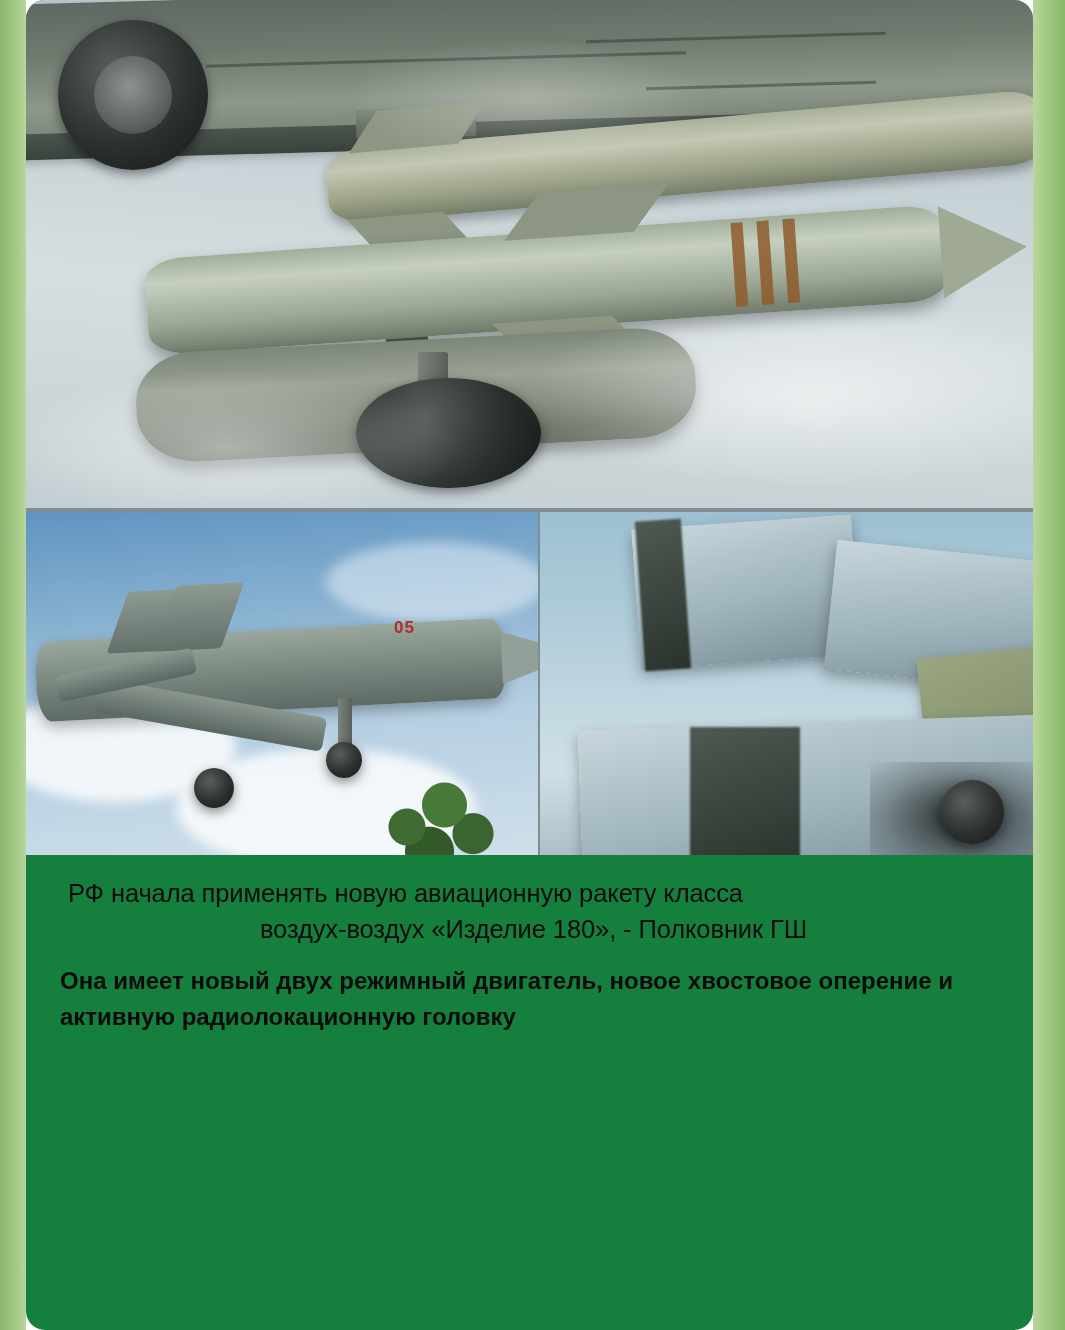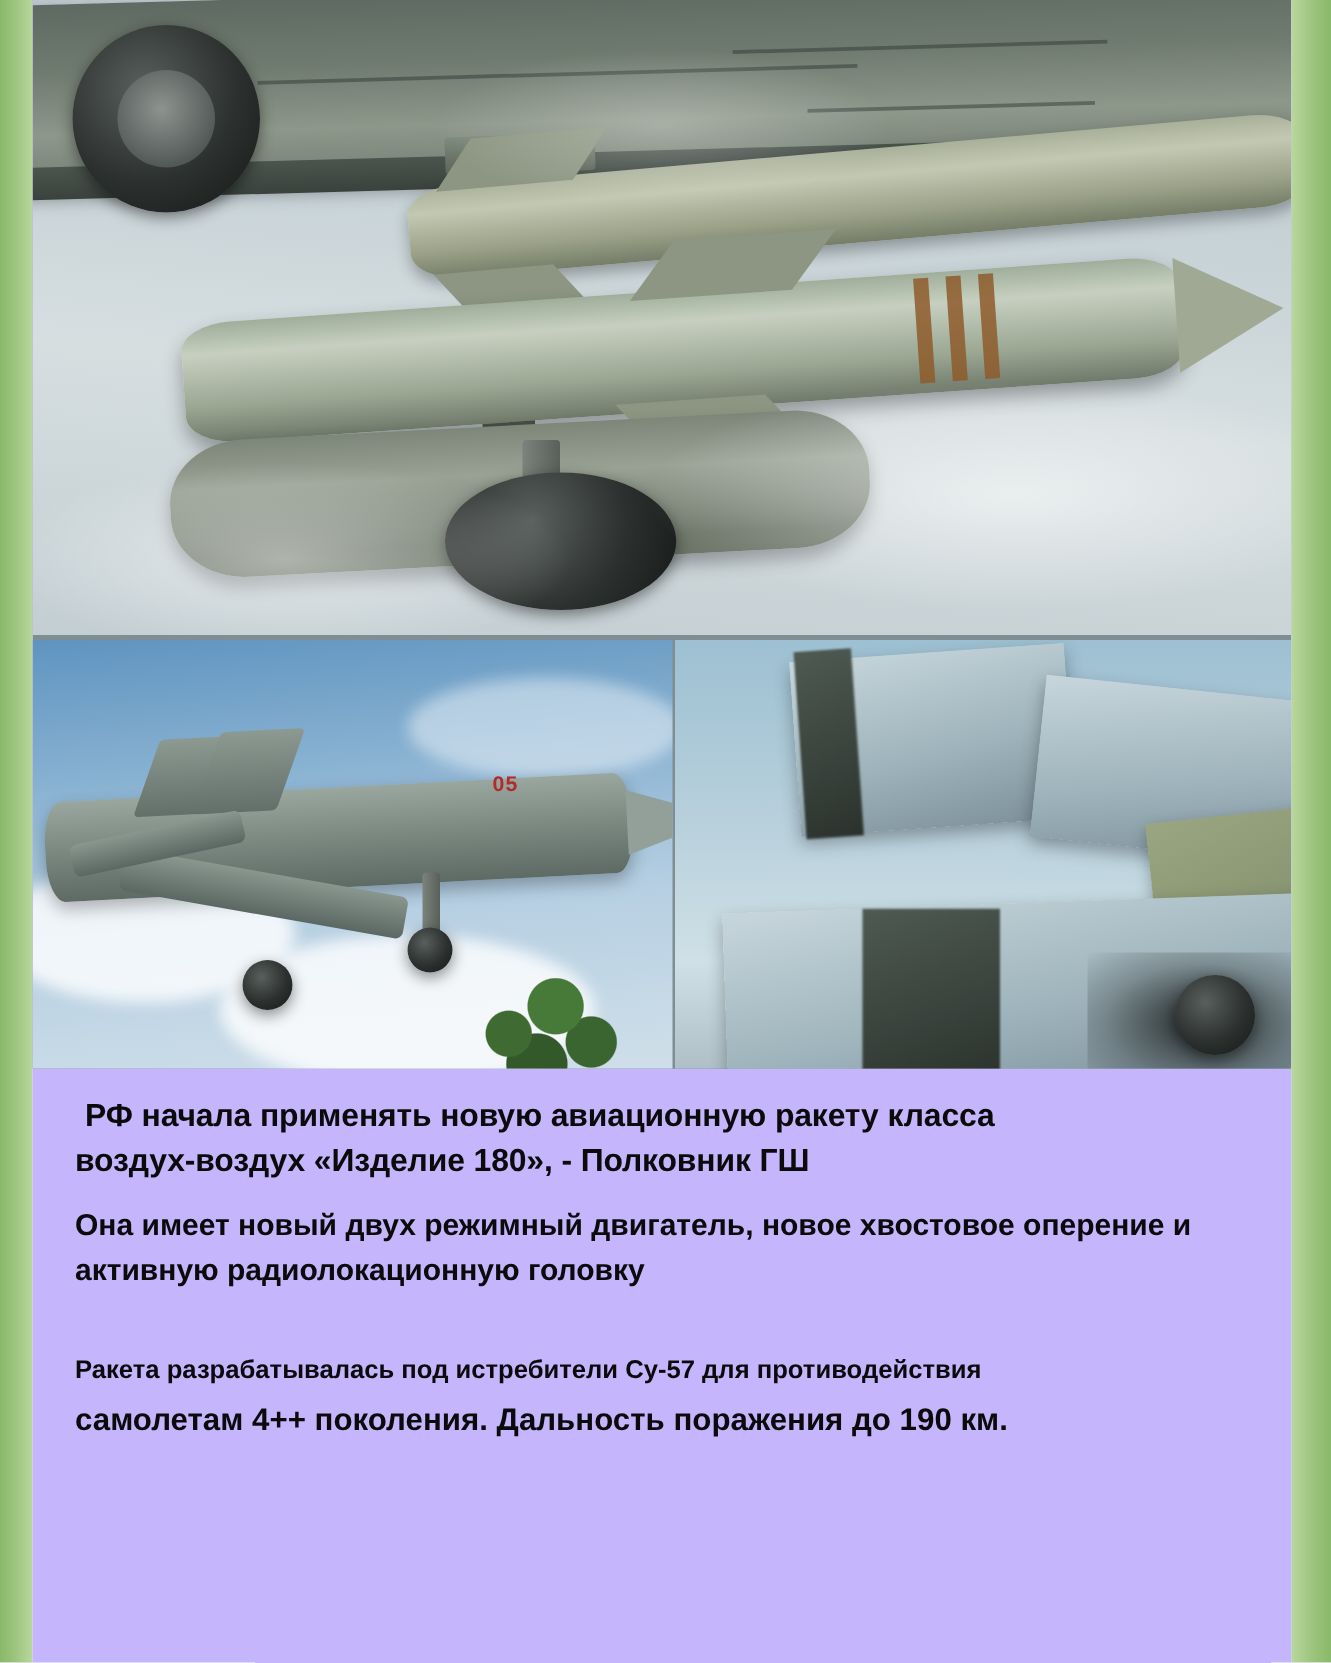--- a/index.html
+++ b/index.html
@@ -33,24 +33,25 @@
   .edge-right {
     width: 32px;
     height: 100%;
     background: linear-gradient(270deg, #8ab86a 0%, #9cc47d 45%, #b9d79d 100%);
     flex: 0 0 32px;
   }
 
   .post {
     flex: 1 1 auto;
     position: relative;
-    background: #c4b5fd;
+    background: #15803d;
     display: flex;
     flex-direction: column;
     overflow: hidden;
+    border-radius: 19px;
   }
 
   
   .media {
     position: relative;
     width: 100%;
     height: 855px;
     flex: 0 0 855px;
     background: #7e8e92;
     overflow: hidden;
@@ -253,27 +254,27 @@
     background: radial-gradient(ellipse at center, rgba(20,22,20,.85) 0%, rgba(20,22,20,.25) 60%, rgba(20,22,20,0) 100%);
   }
 
   
   .text-block {
     padding: 20px 26px 0 34px;
     color: #0b0b0b;
   }
   .headline {
     font-size: 25.5px;
-    font-weight: bold;
+    font-weight: normal;
     line-height: 1.42;
     letter-spacing: -0.1px;
     margin: 0 0 6px 0;
   }
   .headline .l1 { display: block; padding-left: 8px; }
-  .headline .l2 { display: block; }
+  .headline .l2 { display: block; text-align: center; }
 
   .para {
     font-weight: bold;
     line-height: 1.5;
     margin: 30px 0 0 0;
   }
   .para-1 { font-size: 24px; margin-top: 16px; }
   .para-1 .tail { font-size: 19.5px; display: block; margin-top: 2px; }
   .para-2 { margin-top: 46px; }
   .para-2 .small { font-size: 20.5px; display: block; }
@@ -361,22 +362,18 @@
 
       <h1 class="headline">
         <span class="l1">РФ начала применять новую авиационную ракету класса</span>
         <span class="l2">воздух-воздух «Изделие 180», - Полковник ГШ</span>
       </h1>
 
       <p class="para para-1">
         <span>Она имеет новый двух режимный двигатель, новое хвостовое оперение и активную радиолокационную головку</span>
       </p>
 
-      <p class="para para-2">
-        <span class="small">Ракета разрабатывалась под истребители Су-57 для противодействия</span>
-        <span class="big">самолетам 4++ поколения. Дальность поражения до 190 км.</span>
-      </p>
 
     </div>
   </div>
 
   <div class="edge-right"></div>
 </div>
 
 </body></html>

